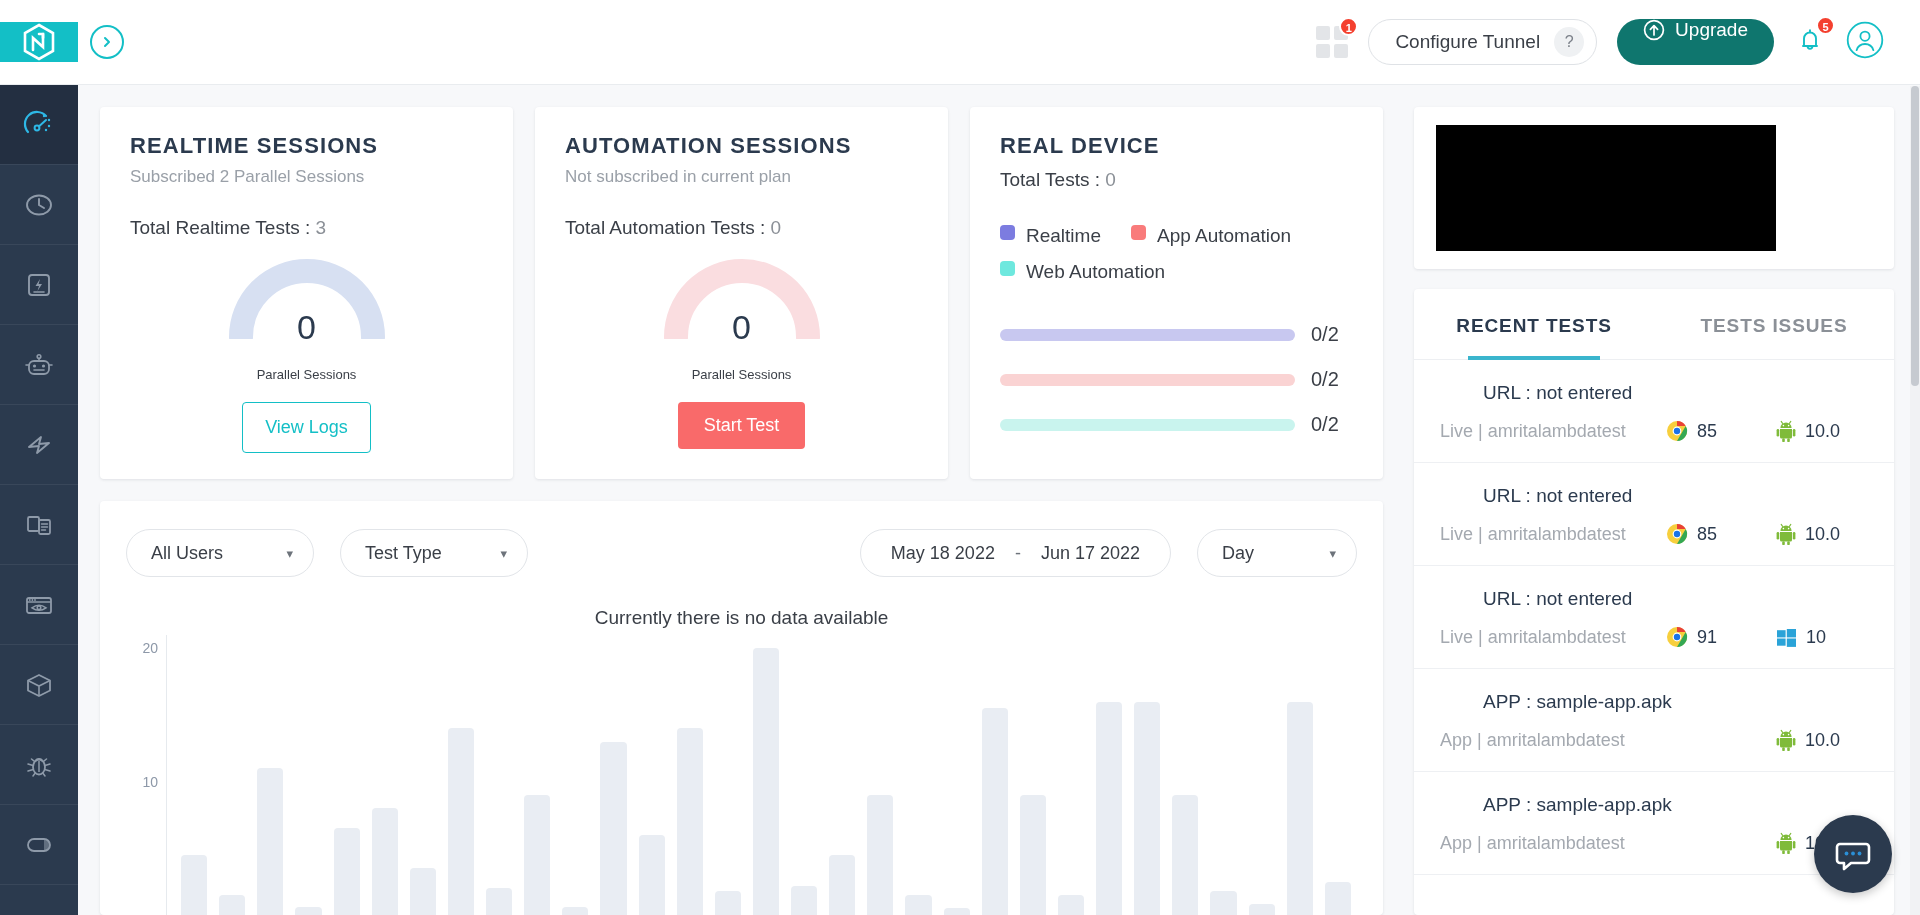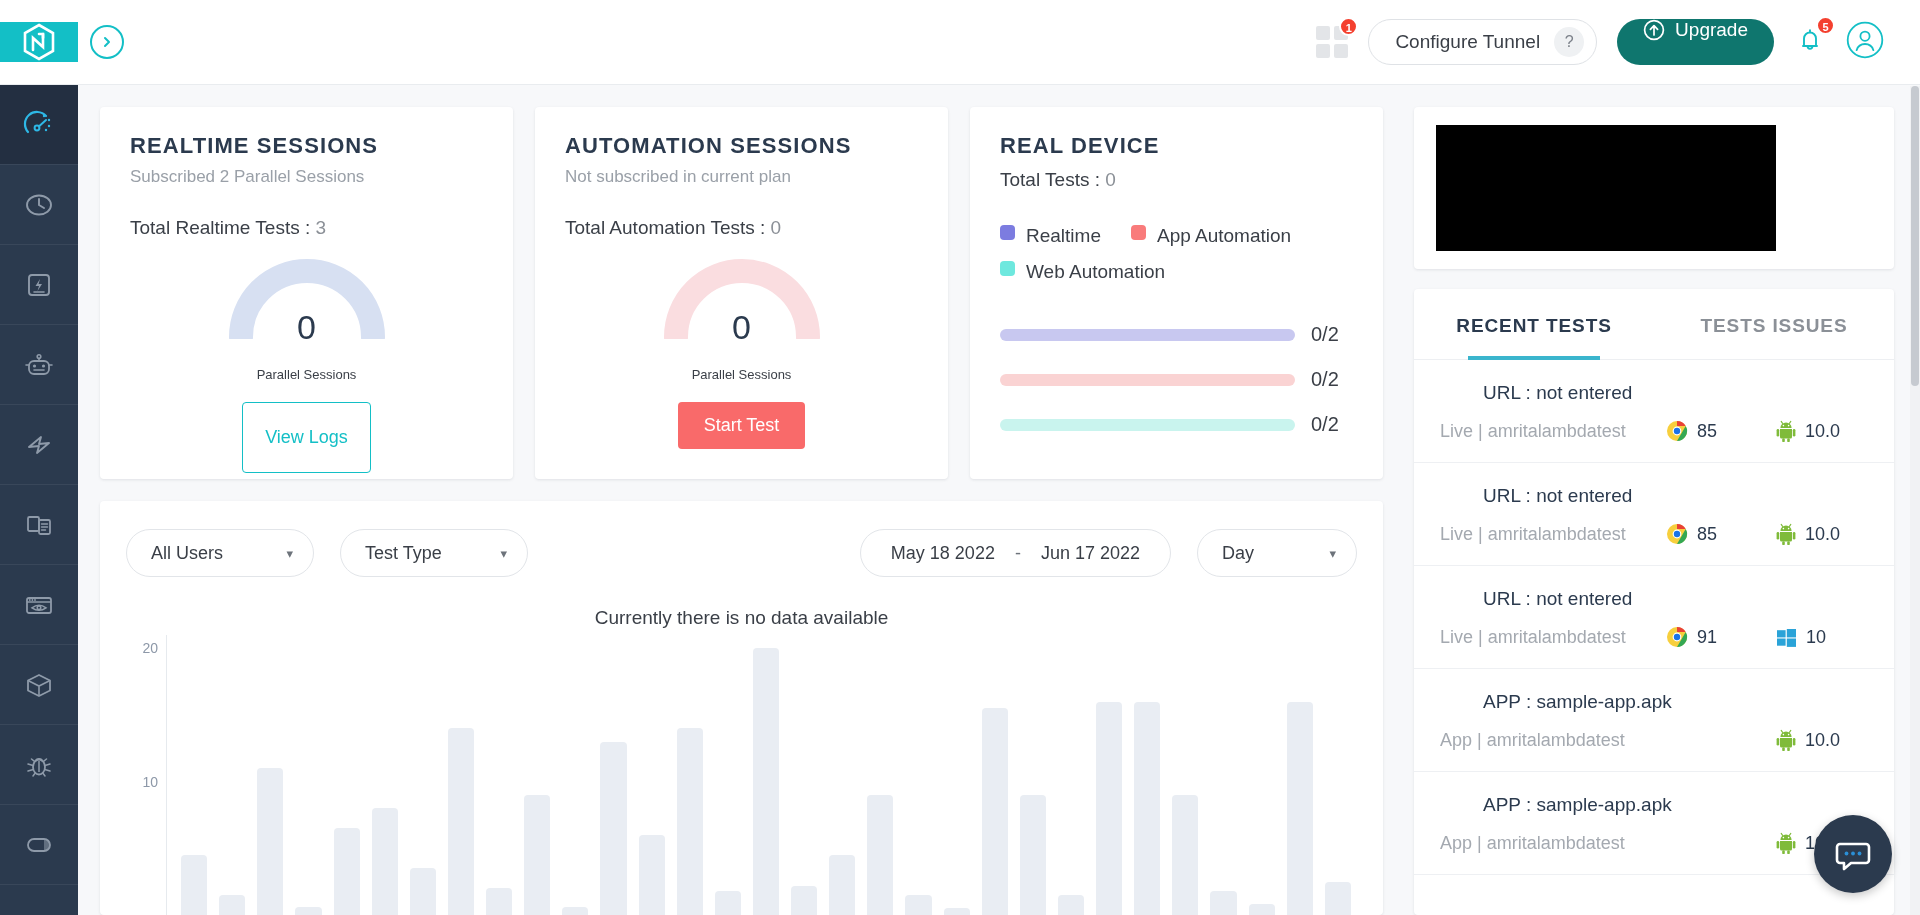--- a/index.html
+++ b/index.html
@@ -110,21 +110,21 @@
   }
   .gauge { position: relative; width: 160px; height: 86px; }
   .gauge svg { display: block; }
   .gauge-value {
     position: absolute; left: 0; right: 0; bottom: -8px;
     text-align: center; font-size: 34px; color: #2b3a4e;
   }
   .gauge-label { font-size: 13px; color: #3a3f47; margin-top: 28px; }
   .btn-outline {
     margin-top: 20px; border: 1px solid #13bfc6; color: #13bfc6;
-    background: #fff; border-radius: 4px; padding: 24px 22px;
+    background: #fff; border-radius: 4px; padding: 14px 22px;
     font-size: 18px; cursor: pointer; font-family: "Liberation Sans", sans-serif;
   }
   .btn-solid {
     margin-top: 20px; border: none; color: #fff; background: #f96a6a;
     border-radius: 4px; padding: 13px 26px; font-size: 18px;
     cursor: pointer; font-family: "Liberation Sans", sans-serif;
   }
 
   
   .legend-row { display: flex; flex-wrap: wrap; gap: 14px 30px; margin-top: 34px; }

